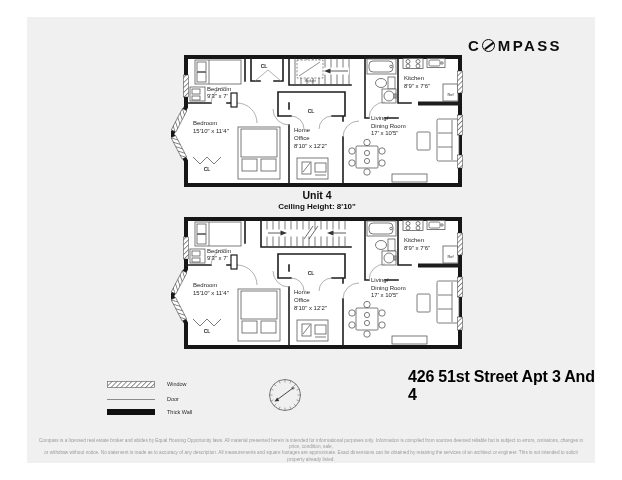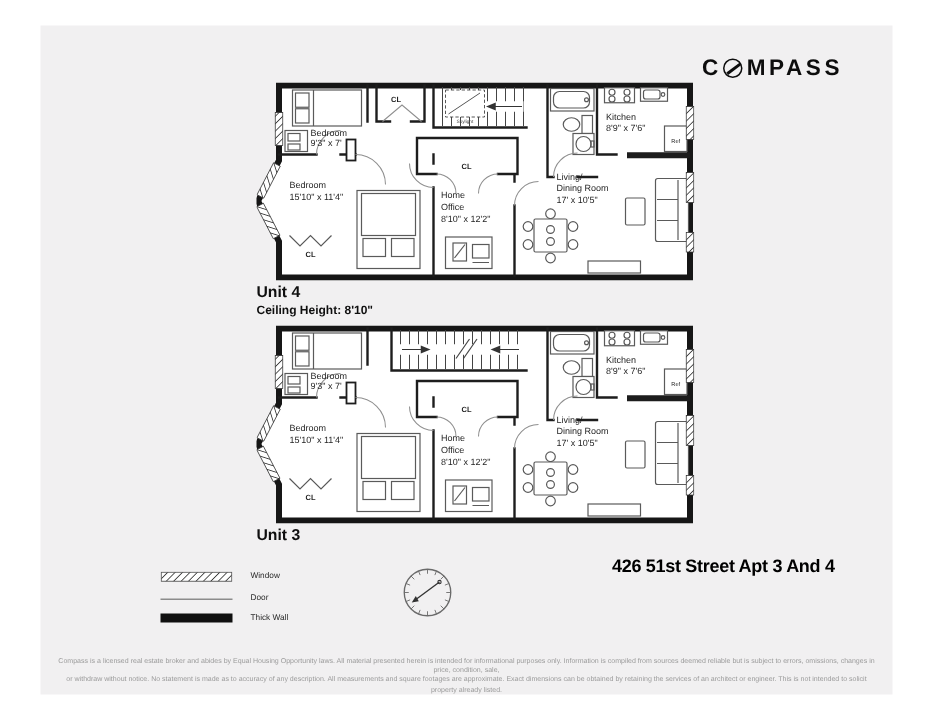--- a/index.html
+++ b/index.html
@@ -4,21 +4,21 @@
 <style>
   html,body{margin:0;padding:0;background:#fff;font-family:"Liberation Sans",sans-serif;}
   .canvas{position:relative;width:622px;height:480px;background:#ffffff;overflow:hidden;}
   .page{position:absolute;left:27px;top:17px;width:568px;height:446px;background:#f1f0f1;}
   
   .logo{position:absolute;right:33px;top:20px;display:flex;align-items:center;font-weight:bold;font-size:15px;letter-spacing:2.4px;color:#0d0d0d;}
   .logo-o{display:inline-block;width:11.5px;height:11.5px;border:1.9px solid #0d0d0d;border-radius:50%;margin:0 2.4px 0 .6px;position:relative;}
   .logo-o::after{content:"";position:absolute;left:50%;top:50%;width:10.5px;height:1.9px;background:#0d0d0d;transform:translate(-50%,-50%) rotate(-37deg);}
   
   .plan-wrap{position:absolute;left:144px;width:292px;height:132px;}
-  .unit-label{position:absolute;left:144px;width:292px;color:#0f0f0f;}
+  .unit-label{position:absolute;left:144px;width:292px;text-align:center;color:#0f0f0f;}
   .unit-name{font-size:10.5px;font-weight:bold;}
   .unit-ceiling{font-size:8px;font-weight:bold;margin-top:1px;}
   
   svg text{font-family:"Liberation Sans",sans-serif;}
   .room-label{font-size:6px;fill:#1f1f1f;}
   .cl{font-size:5px;font-weight:bold;fill:#1f1f1f;text-anchor:middle;}
   .tiny{font-size:3.2px;fill:#444;text-anchor:middle;}
   .ref{font-size:3.8px;fill:#1f1f1f;text-anchor:middle;}
   .wall{stroke:#1d1d1d;stroke-width:1.6;fill:none;stroke-linecap:square;}
   .furn{stroke:#5a5a5a;stroke-width:.8;fill:#fff;}
@@ -30,21 +30,21 @@
   
   .legend-row{position:absolute;left:80px;display:flex;align-items:center;height:10px;}
   .legend-swatch{width:48px;margin-right:12px;display:flex;align-items:center;}
   .legend-label{font-size:5.5px;color:#2a2a2a;}
   .door-line{width:48px;height:1px;background:#8c8c8c;}
   .thick-bar{width:48px;height:6px;background:#101010;}
   
   .rose{position:absolute;left:238px;top:358px;}
   
   .address{position:absolute;left:381px;top:351px;color:#000;}
-  .addr-line{font-size:12px;font-weight:bold;line-height:18px;letter-spacing:-.2px;}
+  .addr-line{font-size:16px;font-weight:bold;line-height:18px;letter-spacing:-.2px;}
   .beds{font-size:9px;margin-top:7px;color:#141414;}
   
   .disclaimer{position:absolute;left:8px;right:8px;top:421px;text-align:center;font-size:4.7px;line-height:6.2px;color:#9b9b9b;}
 </style>
 </head>
 <body>
 
 <div class="canvas">
   <div class="page">
 
@@ -211,21 +211,20 @@
       <div class="unit-ceiling">Ceiling Height: 8'10"</div>
     </div>
 
     <div class="plan-wrap" style="top:200px">
       <svg width="292" height="132" viewBox="0 0 292 132">
         <use href="#plan-common"></use>
         <use href="#stairs-u3"></use>
       </svg>
     </div>
     <div class="unit-label" style="top:334px">
-      <div class="unit-name">Unit 3</div>
     </div>
 
     <div class="legend-row" style="top:362px">
       <span class="legend-swatch">
         <svg width="48" height="7">
             <rect x="0.5" y="0.5" width="47" height="6" fill="url(#hatch)" stroke="#555" stroke-width="0.6"></rect>
           </svg>
       </span>
       <span class="legend-label">Window</span>
     </div>

